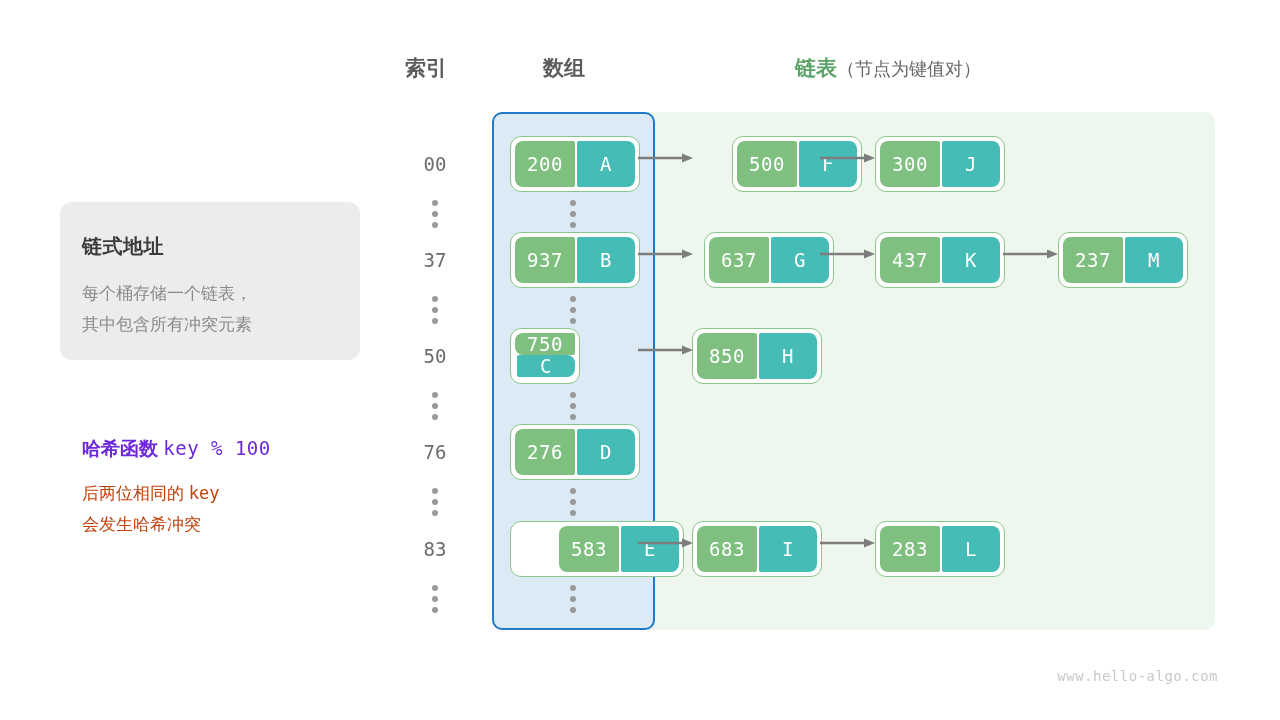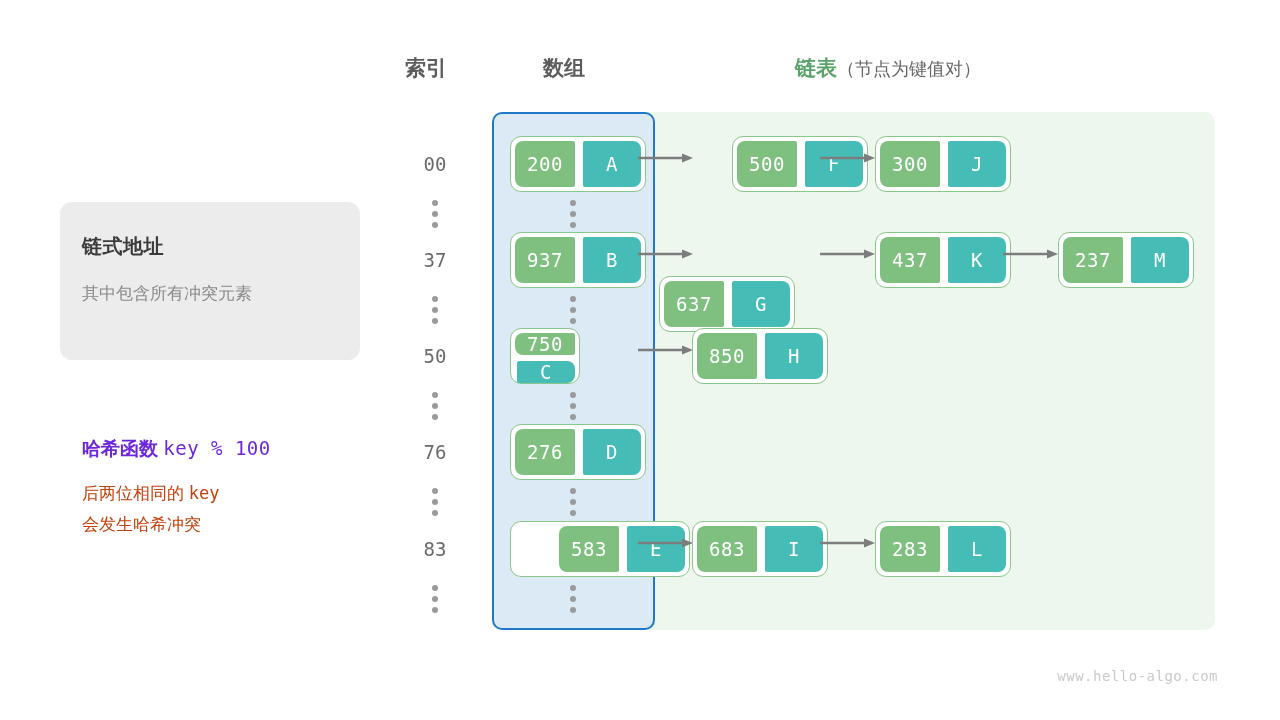--- a/index.html
+++ b/index.html
@@ -146,21 +146,20 @@
   
   .node {
     position: absolute;
     display: flex;
     padding: 4px;
     background: #ffffff;
     border: 1.5px solid #8cc68c;
     border-radius: 11px;
     box-sizing: border-box;
     height: 56px;
-    gap: 6px;
   }
   .node .k, .node .v {
     display: flex;
     align-items: center;
     justify-content: center;
     color: #ffffff;
     font-family: "DejaVu Sans Mono", "Liberation Mono", monospace;
     font-size: 19px;
     letter-spacing: 0.5px;
   }
@@ -201,20 +200,21 @@
 
   <div class="hdr" id="hdr-index">索引</div>
   <div class="hdr" id="hdr-array">数组</div>
   <div class="hdr" id="hdr-list">
     <span class="hdr-green">链表</span><span class="hdr-sub">（节点为键值对）</span>
   </div>
 
   <div class="card"></div>
   <div class="card-title">链式地址</div>
   <div class="card-body">
+    <div>每个桶存储一个链表，</div>
     <div>其中包含所有冲突元素</div>
   </div>
 
   <div class="hash-title">
     <span>哈希函数</span>
     <span class="mono">key % 100</span>
   </div>
   <div class="hash-body">
     <div>
       <span>后两位相同的</span>
@@ -266,21 +266,21 @@
       <div class="node" style="left: 510px; top: 232px;">
         <div class="k">937</div>
         <div class="v">B</div>
       </div>
       <div class="arrow" style="left: 638px; top: 248px; width: 55px;">
         <svg width="55" height="12" viewBox="0 0 55 12">
           <line x1="0" y1="6" x2="46" y2="6" stroke="#7d7d7d" stroke-width="2.4"></line>
           <polygon points="44,1.5 55,6 44,10.5" fill="#7d7d7d"></polygon>
         </svg>
       </div>
-      <div class="node" style="left: 659px; top: 232px; margin-top: 44px;">
+      <div class="node" style="left: 704px; top: 232px;">
         <div class="k">637</div>
         <div class="v">G</div>
       </div>
       <div class="arrow" style="left: 820px; top: 248px; width: 55px;">
         <svg width="55" height="12" viewBox="0 0 55 12">
           <line x1="0" y1="6" x2="46" y2="6" stroke="#7d7d7d" stroke-width="2.4"></line>
           <polygon points="44,1.5 55,6 44,10.5" fill="#7d7d7d"></polygon>
         </svg>
       </div>
       <div class="node" style="left: 875px; top: 232px;">

